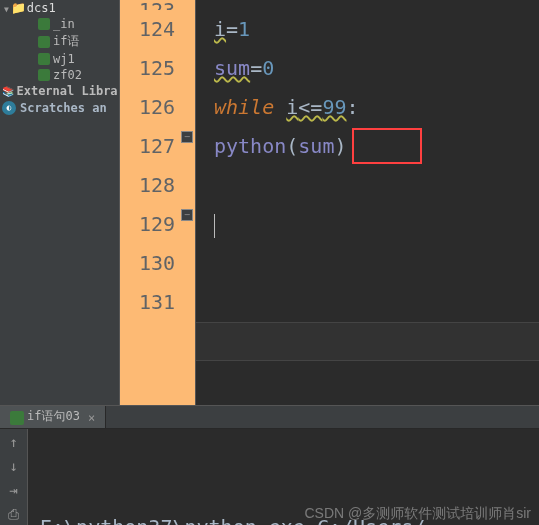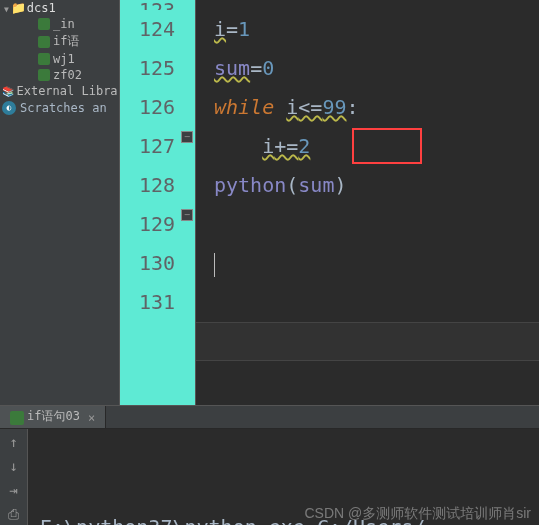--- a/index.html
+++ b/index.html
@@ -32,20 +32,21 @@
     }
     .tree-folder {
       color: #ddd;
       padding-left: 4px;
     }
     .tree-file {
       padding-left: 38px;
     }
     .tree-lib {
       padding-left: 2px;
+      font-weight: bold;
     }
     .folder-icon::before {
       content: "▼";
       font-size: 8px;
       margin-right: 3px;
       color: #999;
     }
     .py-icon {
       display: inline-block;
       width: 12px;
@@ -82,21 +83,21 @@
       line-height: 14px;
     }
     .editor-area {
       flex: 1;
       display: flex;
       background: #2b2b2b;
       position: relative;
     }
     .gutter {
       width: 76px;
-      background: #5eead4;
+      background: #fdba74;
       border-right: 1px solid #555;
       text-align: right;
       padding-right: 20px;
       position: relative;
     }
     .line-number {
       color: #606366;
       font-size: 20px;
       line-height: 39px;
       height: 39px;
@@ -276,21 +277,20 @@
       <div class="line-number">130</div>
       <div class="line-number">131</div>
     </div>
     <div class="code-area">
       <div class="cursor-line" style="top:322px;"></div>
       <div class="code-line partial"></div>
       <div class="code-line"><span class="warn">i</span><span class="op">=</span><span class="num">1</span></div>
       <div class="code-line"><span class="warn builtin">sum</span><span class="op">=</span><span class="num">0</span></div>
       <div class="code-line"><span class="kw">while</span> <span class="warn op">i</span><span class="warn op">&lt;=</span><span class="warn num">99</span><span class="op">:</span></div>
       <div class="highlight-box" style="top:128px; left:156px; width:70px; height:36px;"></div>
-      <div class="code-line">    <span class="warn op">i</span><span class="warn op">+=</span><span class="warn num">2</span></div>
       <div class="code-line"><span class="builtin">python</span><span class="op">(</span><span class="builtin">sum</span><span class="op">)</span></div>
       <div class="code-line"></div>
       <div class="code-line" style="position:relative;z-index:1;"><span class="cursor"></span></div>
     </div>
   </div>
 </div>
 
 <div class="tab-bar">
   <div class="tab">
     <span class="py-icon"></span>

